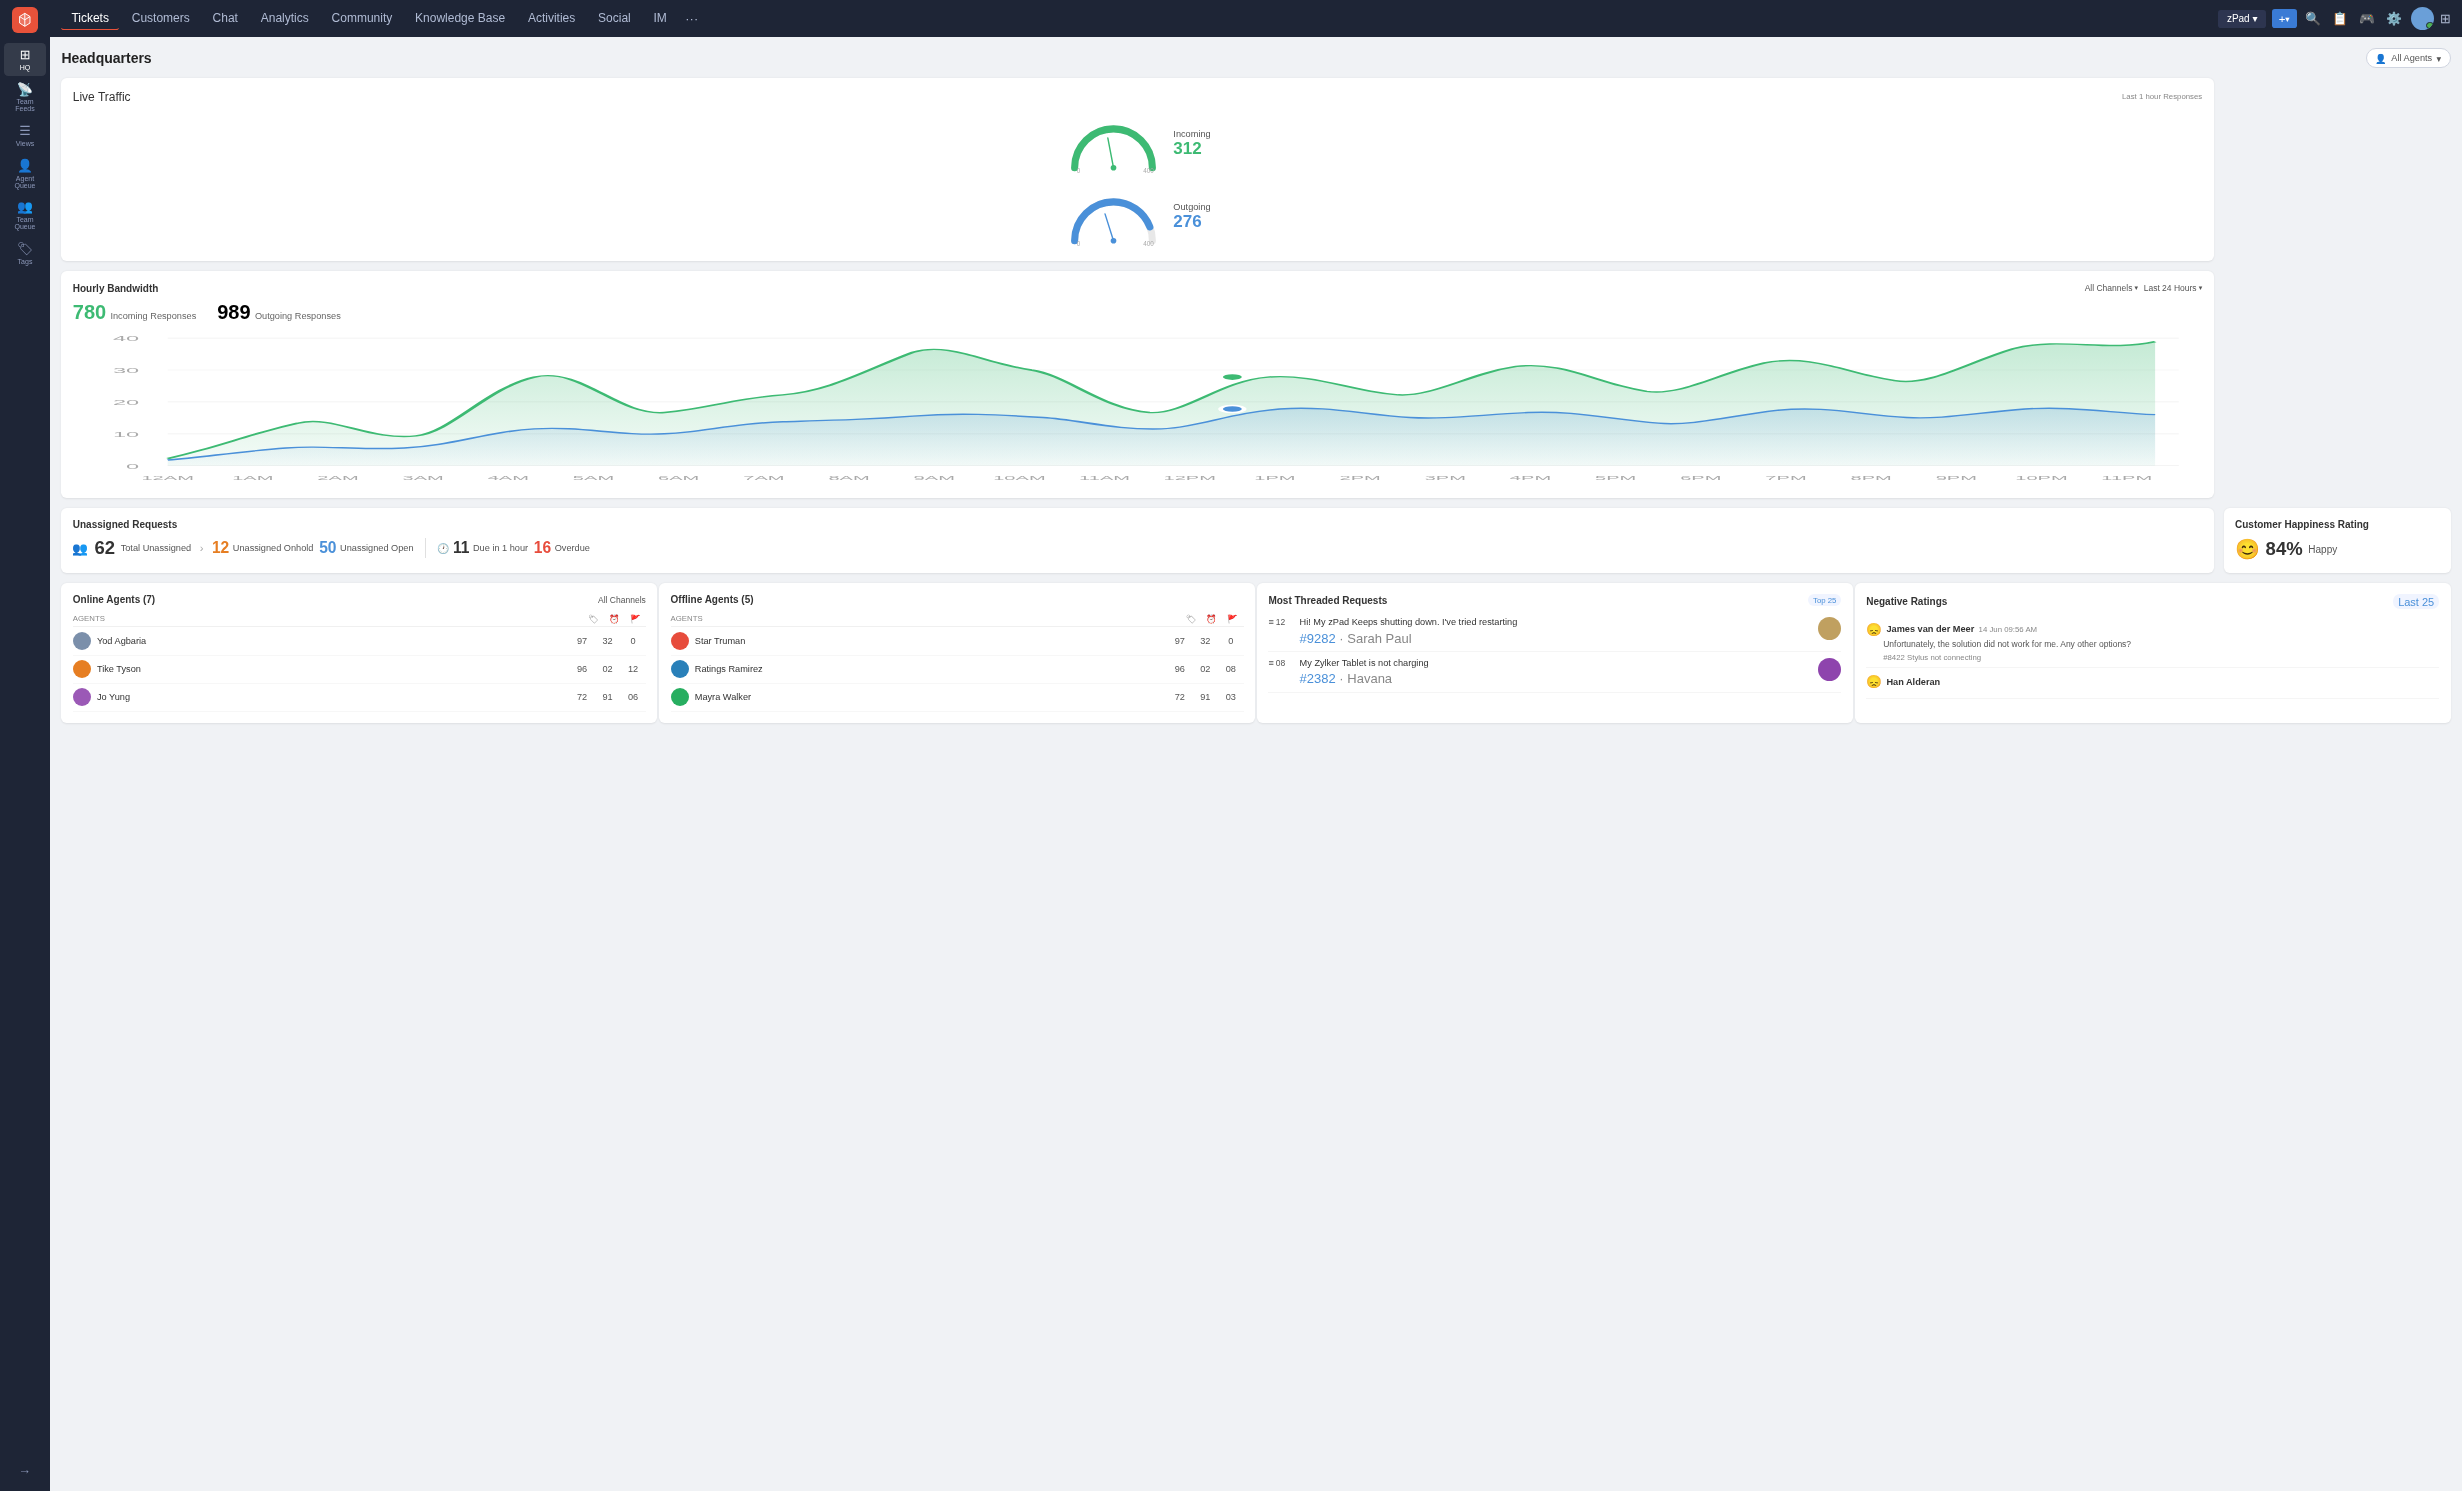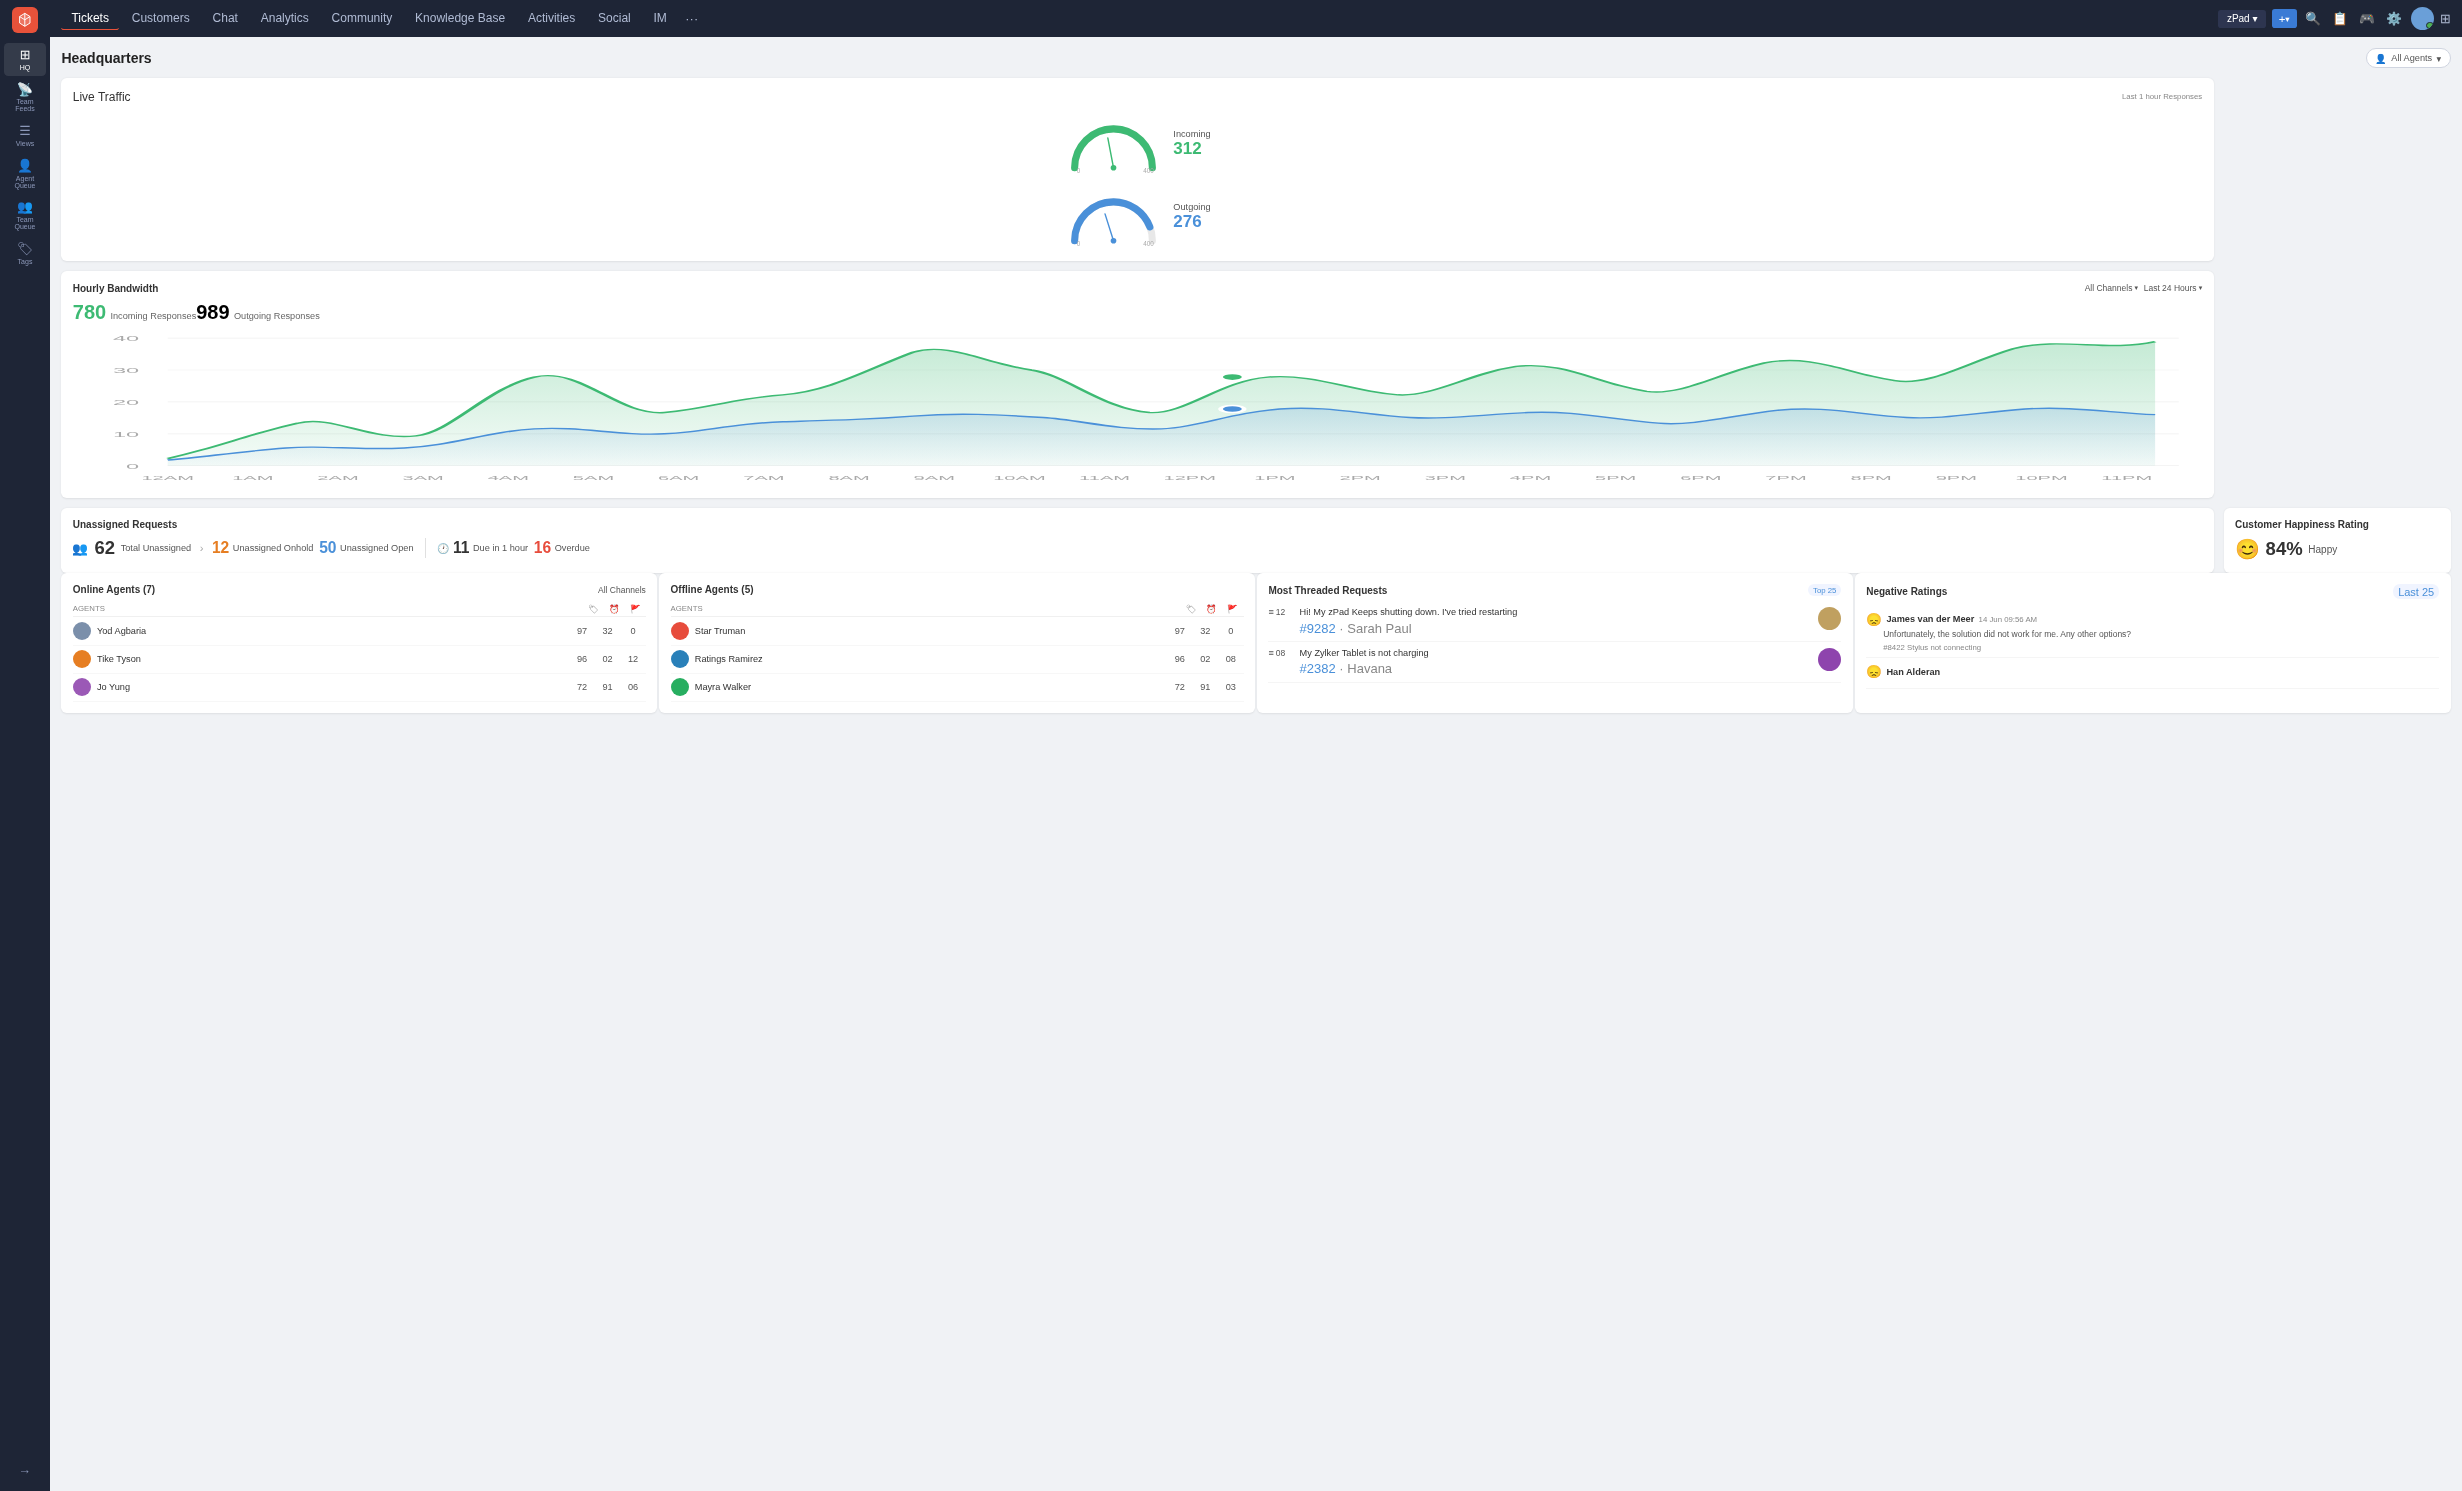--- a/index.html
+++ b/index.html
@@ -113,21 +113,21 @@
       margin-bottom: 7px;
     }
     .card-title { font-size: 10px; font-weight: 600; color: #333; }
     .filter-pills { display: flex; gap: 5.7px; }
     .filter-pill {
       font-size: 8.5px; color: #555; cursor: pointer;
       display: flex; align-items: center; gap: 2.1px;
     }
     .filter-pill::after { content: '▾'; font-size: 7px; }
 
-    .stats-row { display: flex; margin-bottom: 7px; }
+    .stats-row { display: flex; gap: 21px; margin-bottom: 7px; }
     .stat-item { display: flex; align-items: baseline; gap: 4.3px; }
     .stat-value { font-size: 20px; font-weight: 700; }
     .stat-green { color: #3dba73; }
     .stat-blue { color: #000000; }
     .stat-label { font-size: 9.2px; color: #666; }
 
     .chart-container { position: relative; height: 156px; }
     .chart-svg { width: 100%; height: 100%; }
 
     
@@ -164,20 +164,21 @@
     .happiness-value { display: flex; align-items: center; gap: 5.7px; margin-top: 7px; }
     .happiness-pct { font-size: 18.5px; font-weight: 700; color: #333; }
     .happiness-label { font-size: 10px; color: #555; }
     .smiley { font-size: 20px; }
 
     
     .bottom-grid {
       display: grid;
       grid-template-columns: 1fr 1fr 1fr 1fr;
       gap: 2px;
+      margin-top: 10px;
     }
 
     
     .agent-table-header {
       display: flex; justify-content: space-between; align-items: center; margin-bottom: 5.7px;
     }
     .agent-table-title { font-size: 10px; font-weight: 600; color: #333; }
     .agent-channel-pill { font-size: 8.5px; color: #555; cursor: pointer; }
     .col-headers { display: flex; align-items: center; padding: 2.8px 0; border-bottom: 0.7px solid #f0f0f0; color: #888; font-size: 7.8px; }
     .col-agent { flex: 1; }

